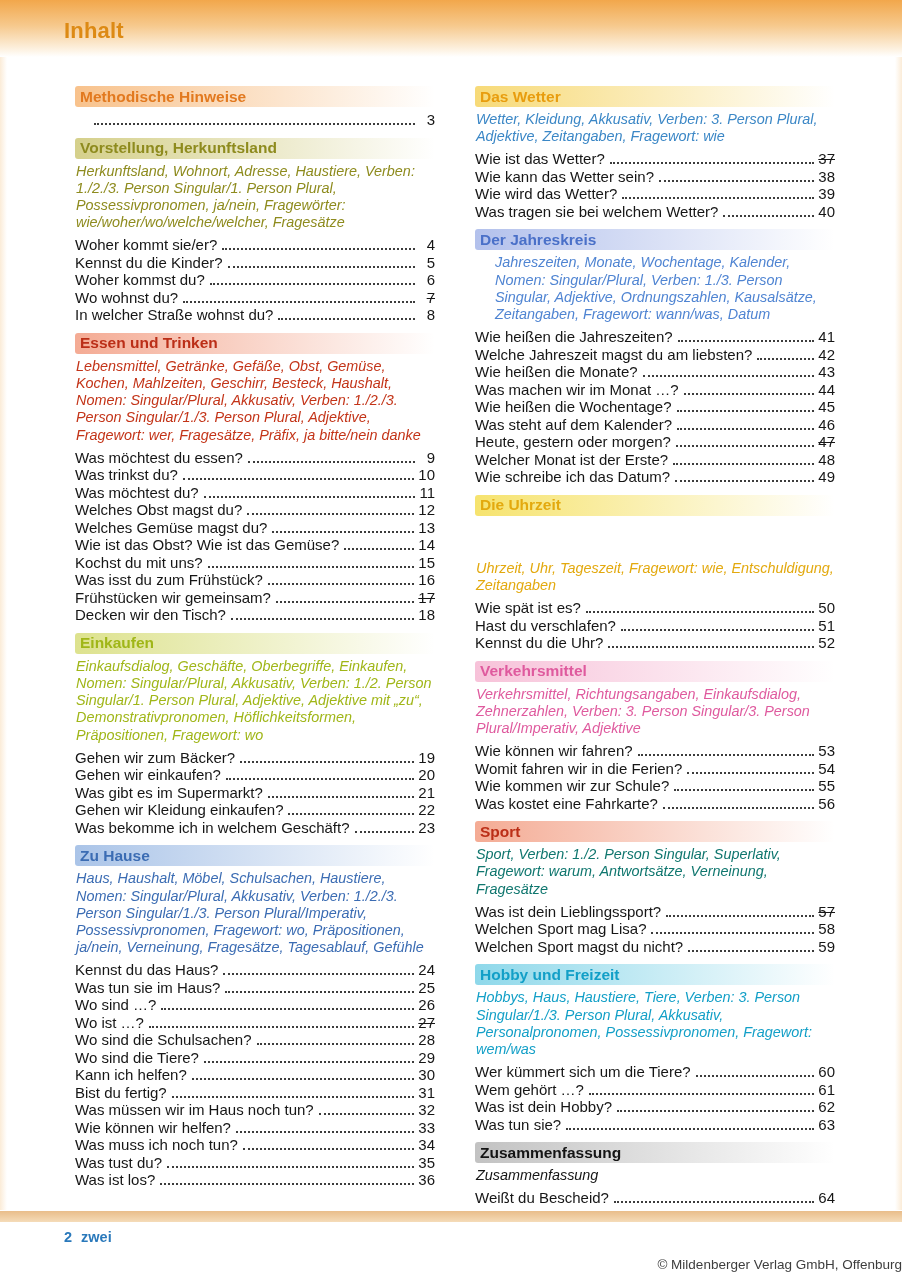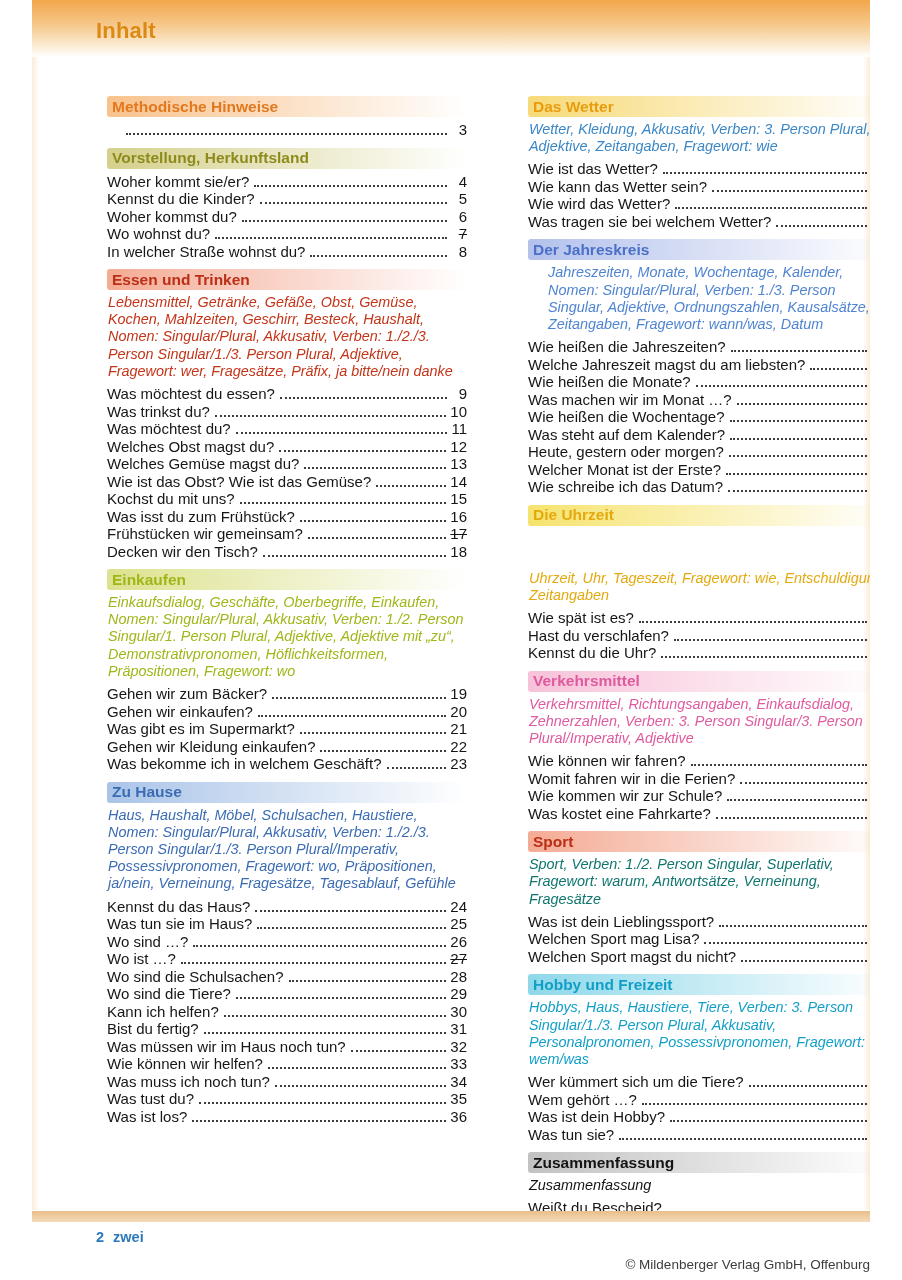--- a/index.html
+++ b/index.html
@@ -1,40 +1,40 @@
 <!DOCTYPE html>
 <html lang="de"><head>
 <meta charset="utf-8">
 <style>
   * { box-sizing: border-box; }
   html, body { margin: 0; padding: 0; background: #ffffff; }
   .page {
     position: relative;
-    width: 838px;
+    width: 902px;
     height: 1280px;
     background: #ffffff;
     font-family: "Liberation Sans", "DejaVu Sans", sans-serif;
     overflow: hidden;
     margin: 0 auto;
   }
   .top-band {
     position: absolute; top: 0; left: 0; width: 100%; height: 57px;
     background: linear-gradient(to bottom, #f2a74b 0%, #f6c98d 45%, #fdf3e4 88%, #ffffff 100%);
   }
   .page-title {
     position: absolute; left: 64px; top: 18px; margin: 0;
     font-size: 22px; font-weight: bold; color: #dd8a14; letter-spacing: .2px;
   }
   .edge { position: absolute; top: 57px; bottom: 70px; width: 7px; }
   .edge.left  { left: 0;  background: linear-gradient(to right, #fbecd8, rgba(255,255,255,0)); }
   .edge.right { right: 0; background: linear-gradient(to left,  #fbecd8, rgba(255,255,255,0)); }
 
   .columns {
-    position: absolute; top: 96px; left: 75px;
-    display: flex; gap: 61px; justify-content: flex-end;
+    position: absolute; top: 86px; left: 75px;
+    display: flex; gap: 40px; justify-content: flex-end;
   }
   .col { width: 360px; }
 
   .toc-section { margin-bottom: 9px; }
   .sec-bar {
     height: 21px; border-radius: 3px;
     display: flex; align-items: center;
     padding-left: 5px; margin-bottom: 4px;
   }
   .sec-title { font-size: 15.5px; font-weight: bold; white-space: nowrap; }
@@ -84,20 +84,21 @@
           <div class="entry">
             <span class="entry-label empty"></span>
             <span class="dots"></span>
             <span class="pg">3</span>
           </div>
         </section>
         <section class="toc-section">
           <div class="sec-bar" style="background: linear-gradient(to right, rgb(213, 208, 139), rgba(255, 255, 255, 0));">
             <span class="sec-title" style="color: rgb(142, 139, 30);">Vorstellung, Herkunftsland</span>
           </div>
+          <div class="sec-subtitle" style="color: rgb(142, 139, 30);">Herkunftsland, Wohnort, Adresse, Haustiere, Verben: 1./2./3. Person Singular/1. Person Plural, Possessivpronomen, ja/nein, Fragewörter: wie/woher/wo/welche/welcher, Fragesätze</div>
           <div class="entry">
             <span class="entry-label">Woher kommt sie/er?</span>
             <span class="dots"></span>
             <span class="pg">4</span>
           </div>
           <div class="entry">
             <span class="entry-label">Kennst du die Kinder?</span>
             <span class="dots"></span>
             <span class="pg">5</span>
           </div>

